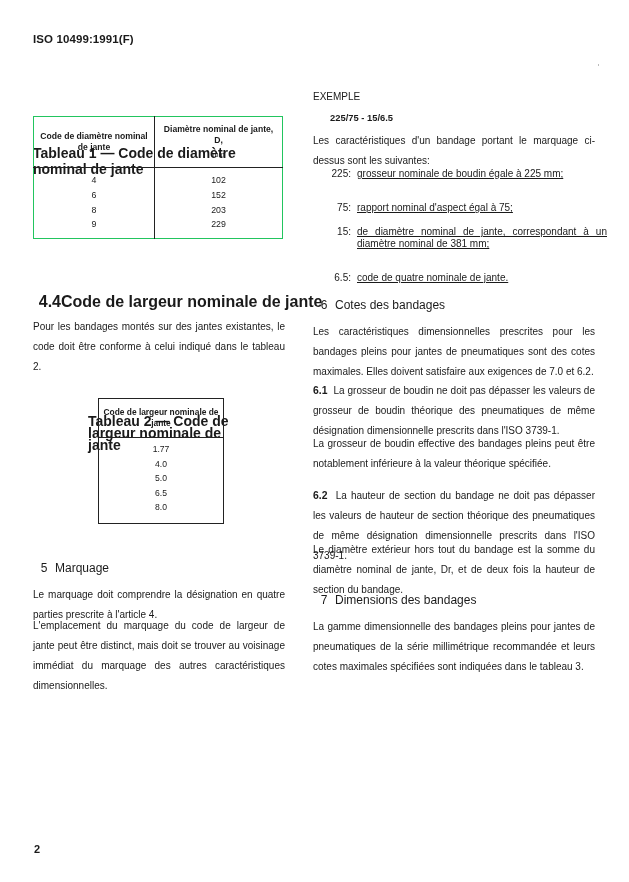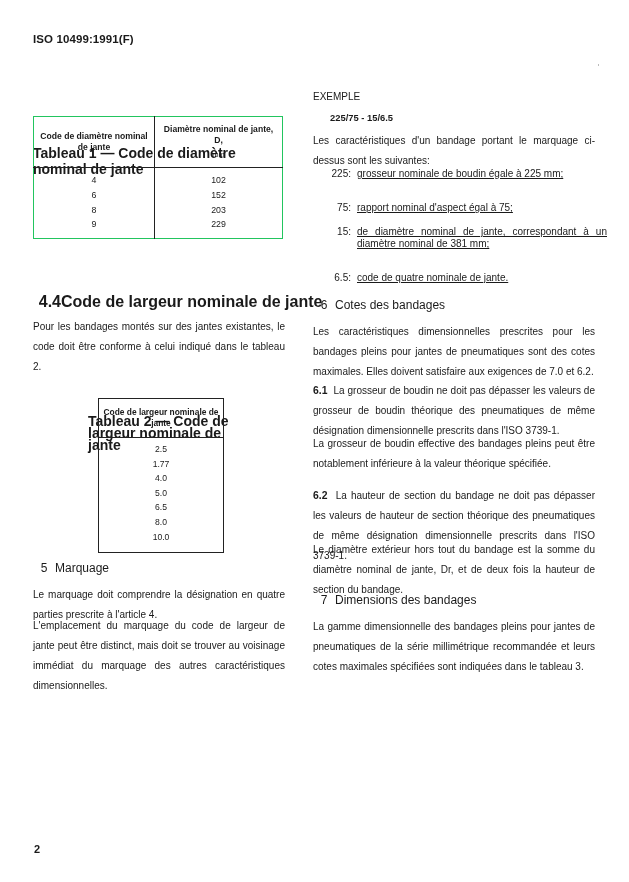--- a/index.html
+++ b/index.html
@@ -84,39 +84,33 @@
 </div>
 
 <table class="abs t" id="t2">
   <thead>
     <tr>
         <th>Code de largeur nominale de jante</th>
       </tr>
   </thead>
   <tbody>
     <tr>
-        <td>2.5</td>
-      </tr>
-    <tr>
         <td>1.77</td>
       </tr>
     <tr>
         <td>4.0</td>
       </tr>
     <tr>
         <td>5.0</td>
       </tr>
     <tr>
         <td>6.5</td>
       </tr>
     <tr>
         <td>8.0</td>
-      </tr>
-    <tr>
-        <td>10.0</td>
       </tr>
   </tbody>
 </table>
 
 <div class="abs h2" style="left:33px; top:561px;">
   <span class="num" style="width:22px;">5</span><span>Marquage</span>
 </div>
 <div class="abs para" style="left:33px; top:585px; width:252px;">Le marquage doit comprendre la désignation en quatre parties prescrite à l'article 4.</div>
 <div class="abs para" style="left:33px; top:616px; width:252px;">L'emplacement du marquage du code de largeur de jante peut être distinct, mais doit se trouver au voisinage immédiat du marquage des autres caractéristiques dimensionnelles.</div>
 

